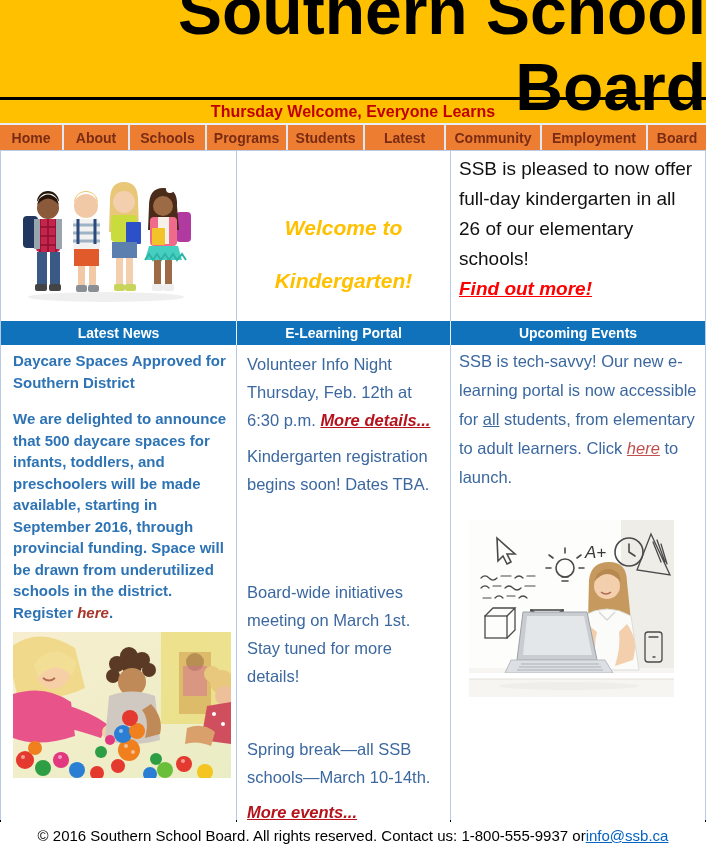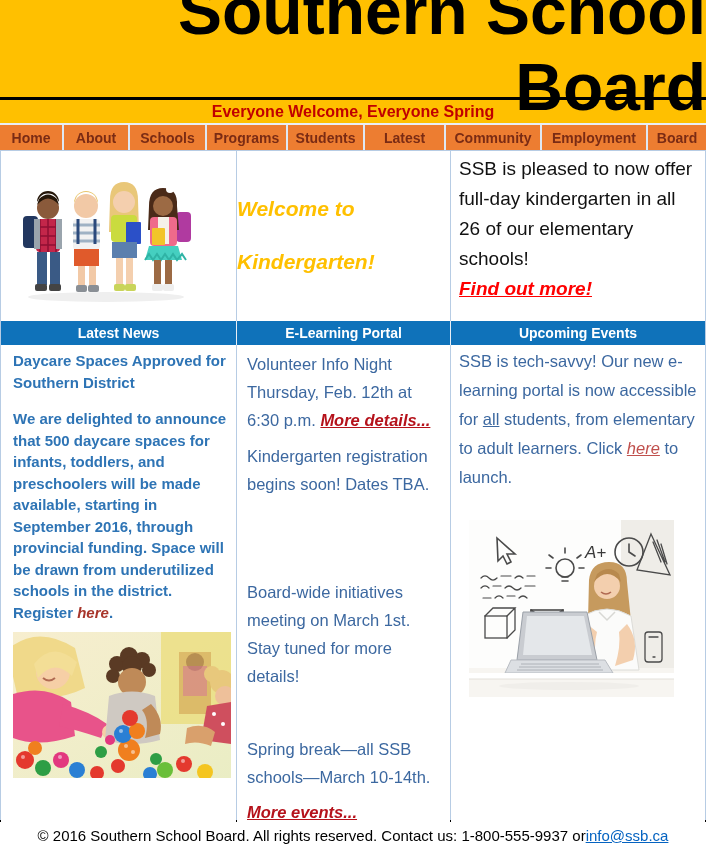--- a/index.html
+++ b/index.html
@@ -54,21 +54,21 @@
   .row-top  { height:170px; }
   .bar-row  { height:24px; background:#e8eef5; }
   .bar-row > div {
     background:#0F72BA; color:#fff; font-weight:bold; font-size:14px;
     display:flex; align-items:center; justify-content:center;
   }
   .row-bottom { height:475px; }
 
   
   .cell-kids { padding:13px 0 0 9px; }
-  .cell-welcome { text-align:left; padding-top:46px; }
+  .cell-welcome { text-align:center; padding-top:65px; }
   .cell-welcome .w1, .cell-welcome .w2 {
     color:#FFC000; font-weight:bold; font-style:italic; font-size:21px;
   }
   .cell-welcome .w2 { margin-top:29px; }
   .cell-announce { padding:3px 8px 0 8px; font-size:19px; line-height:30px; color:#111; }
   .hero-link {
     color:#FF0000; font-weight:bold; font-style:italic;
     text-decoration:underline; cursor:pointer;
   }
 
@@ -109,21 +109,21 @@
 </head>
 <body>
 
 <div class="page">
 
   <header class="masthead">
     <h1>Southern School Board</h1>
   </header>
 
   <div class="tagline">
-    <span>Everyone Welcome, Everyone Spring</span>
+    <span>Thursday Welcome, Everyone Learns</span>
   </div>
 
   <nav class="navbar">
     <div class="nav-item">Home</div>
     <div class="nav-item">About</div>
     <div class="nav-item">Schools</div>
     <div class="nav-item">Programs</div>
     <div class="nav-item">Students</div>
     <div class="nav-item">Latest</div>
     <div class="nav-item">Community</div>

